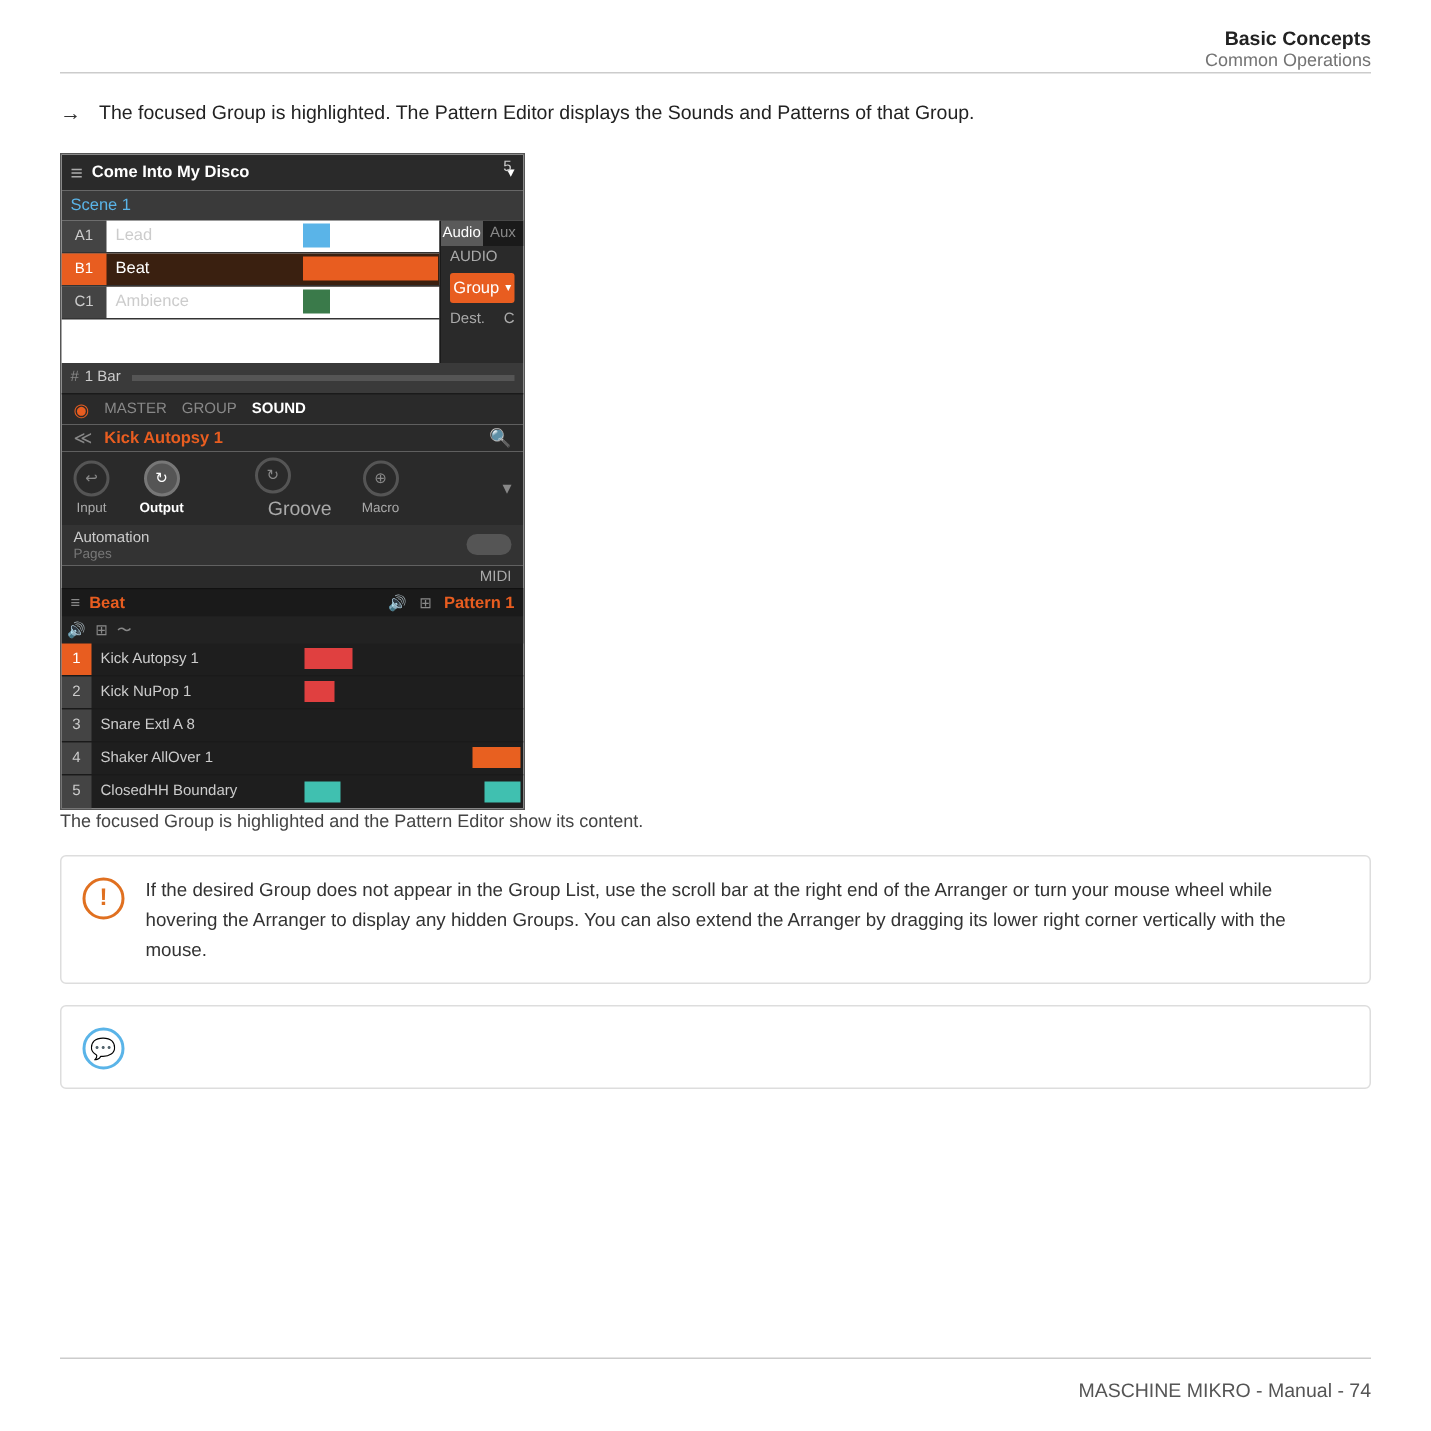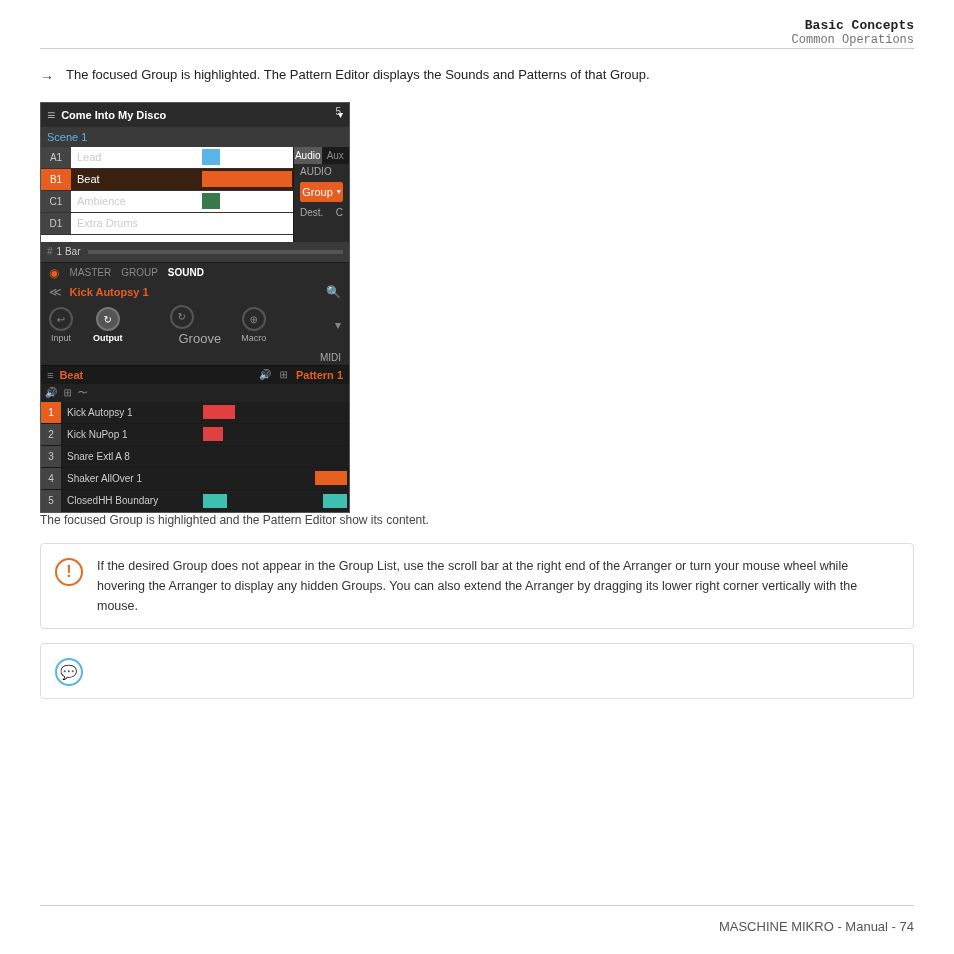--- a/index.html
+++ b/index.html
@@ -12,21 +12,20 @@
       color: #222;
       position: relative;
     }
 
     
     .header {
       position: absolute;
       top: 18px;
       right: 40px;
       text-align: right;
-      font-family: Liberation Mono, monospace;
     }
     .header-title {
       font-weight: bold;
       font-size: 13px;
     }
     .header-subtitle {
       font-size: 12px;
       color: #737373;
     }
     .header-line {
@@ -323,24 +322,20 @@
         </div>
 
         <div class="sc-group-row">
           <div class="sc-group-label-box inactive">C1</div>
           <span class="sc-group-name">Ambience</span>
           <div class="sc-group-pattern">
             <div class="sc-pattern-block sc-pattern-2"></div>
           </div>
         </div>
 
-        <div class="sc-group-row">
-          <div class="sc-group-label-box inactive">D1</div>
-          <span class="sc-group-name">Extra Drums</span>
-        </div>
       </div>
 
       <div style="width:105px;background:#2a2a2a;border-left:1px solid #1a1a1a;">
 
         <div class="sc-audio-tabs">
           <div class="sc-audio-tab active">Audio</div>
           <div class="sc-audio-tab inactive">Aux</div>
         </div>
 
         <div style="color:#aaa;font-size:10px;padding:2px 6px;">AUDIO</div>
@@ -407,20 +402,30 @@
           <span style="color:#888;font-size:10px;">⊕</span>
         </div>
         <span style="color:#aaa;font-size:9px;">Macro</span>
       </div>
 
       <div style="margin-left:auto;display:flex;align-items:center;">
         <span style="color:#888;font-size:12px;">▾</span>
       </div>
     </div>
 
+    <div style="background:#333;display:flex;align-items:center;padding:3px 8px;gap:8px;">
+      <div style="flex:1;">
+        <div style="color:#ccc;font-size:10px;">Automation</div>
+        <div style="color:#777;font-size:9px;">Pages</div>
+      </div>
+
+      <div style="display:flex;align-items:center;gap:4px;">
+        <div style="width:30px;height:14px;background:#555;border-radius:7px;"></div>
+      </div>
+    </div>
 
     <div style="background:#2a2a2a;display:flex;align-items:center;justify-content:flex-end;padding:2px 8px;">
       <span style="color:#aaa;font-size:10px;">MIDI</span>
     </div>
 
     <div style="background:#1e1e1e;border-top:1px solid #111;">
 
       <div style="display:flex;align-items:center;padding:3px 6px;background:#1a1a1a;">
         <span style="color:#888;font-size:11px;margin-right:6px;">≡</span>
         <span style="color:#e85d20;font-size:11px;font-weight:bold;flex:1;">Beat</span>

